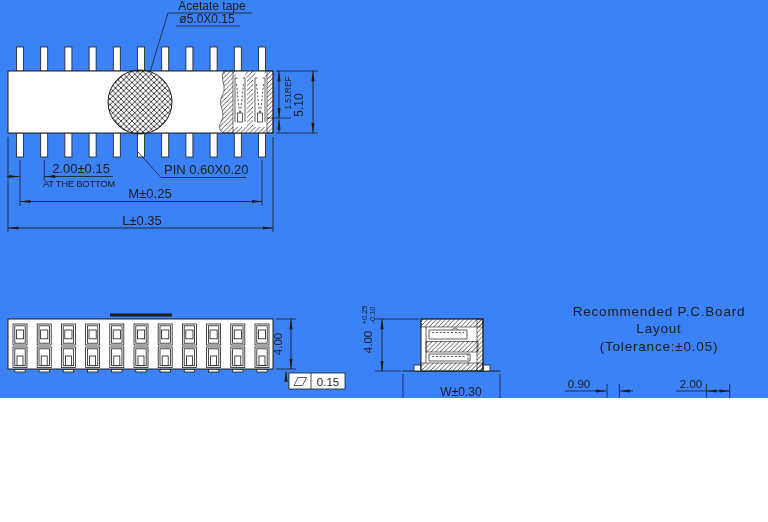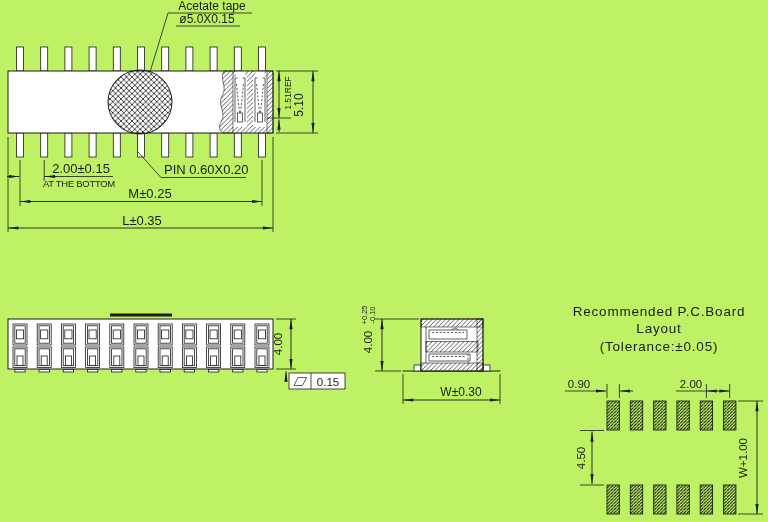--- a/index.html
+++ b/index.html
@@ -1,16 +1,16 @@
 <!DOCTYPE html>
 <html><head>
 <meta charset="utf-8">
 <style>
   html,body{margin:0;padding:0;background:#ffffff;}
-  .stage{position:relative;width:768px;height:522px;background:#bef264;overflow:hidden;}
+  .stage{position:relative;width:768px;height:398px;background:#3b82f6;overflow:hidden;}
   svg text{font-family:"Liberation Sans","DejaVu Sans",sans-serif;fill:#1c1c1c;}
   .ln{stroke:#1c1c1c;stroke-width:1;fill:none;stroke-linecap:square;}
   .fw{fill:#ffffff;stroke:#1c1c1c;stroke-width:1;}
   .fwt{fill:#ffffff;stroke:#1c1c1c;stroke-width:0.8;}
   .tn{stroke:#1c1c1c;stroke-width:0.7;fill:none;}
   .tnd{stroke:#1c1c1c;stroke-width:0.7;fill:none;stroke-dasharray:2.2 1.6;}
   .ext{stroke:#1c1c1c;stroke-width:0.8;fill:none;}
   .dim{stroke:#1c1c1c;stroke-width:0.9;fill:none;marker-start:url(#as);marker-end:url(#ae);}
   .dimE{stroke:#1c1c1c;stroke-width:0.9;fill:none;marker-end:url(#ae);}
   .hx{fill:url(#xh);stroke:#1c1c1c;stroke-width:1;}

